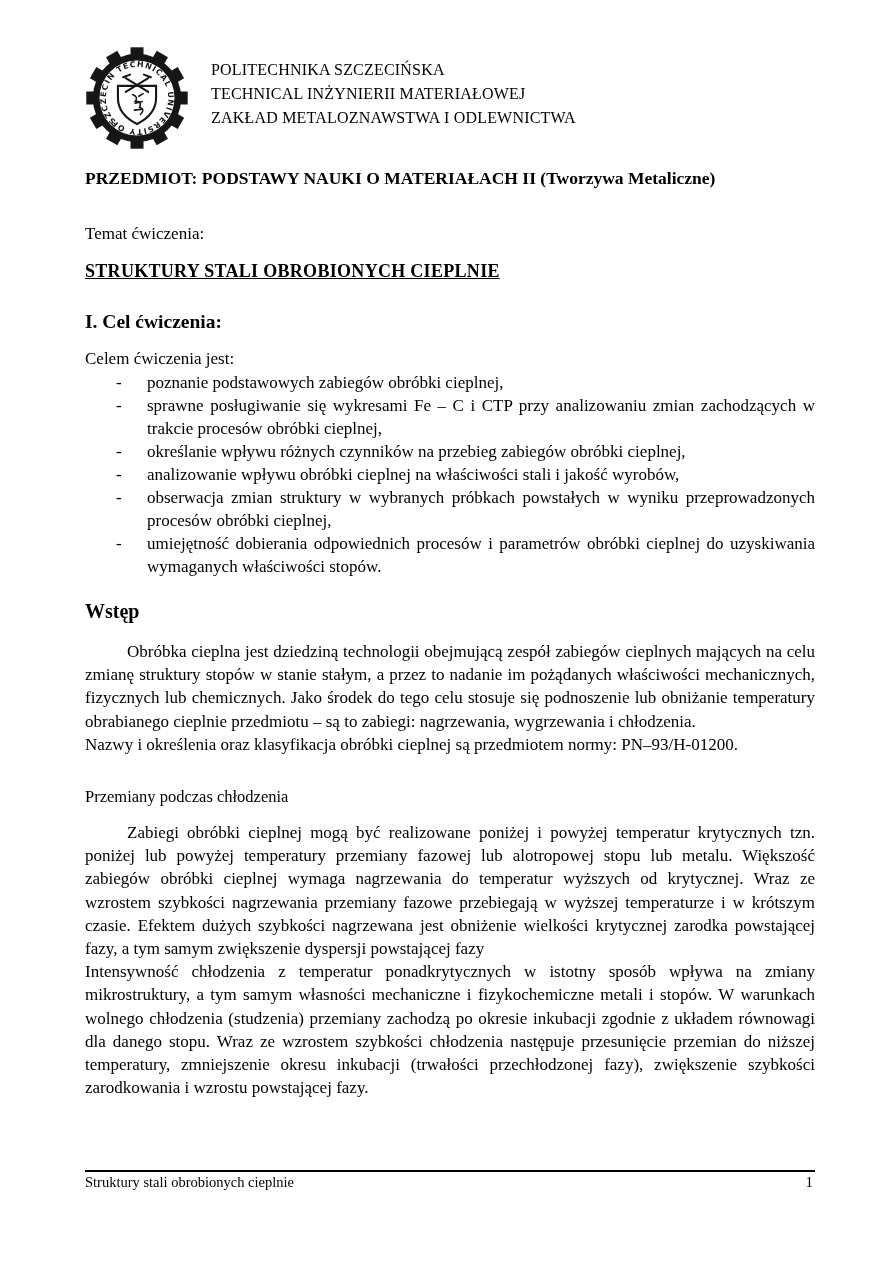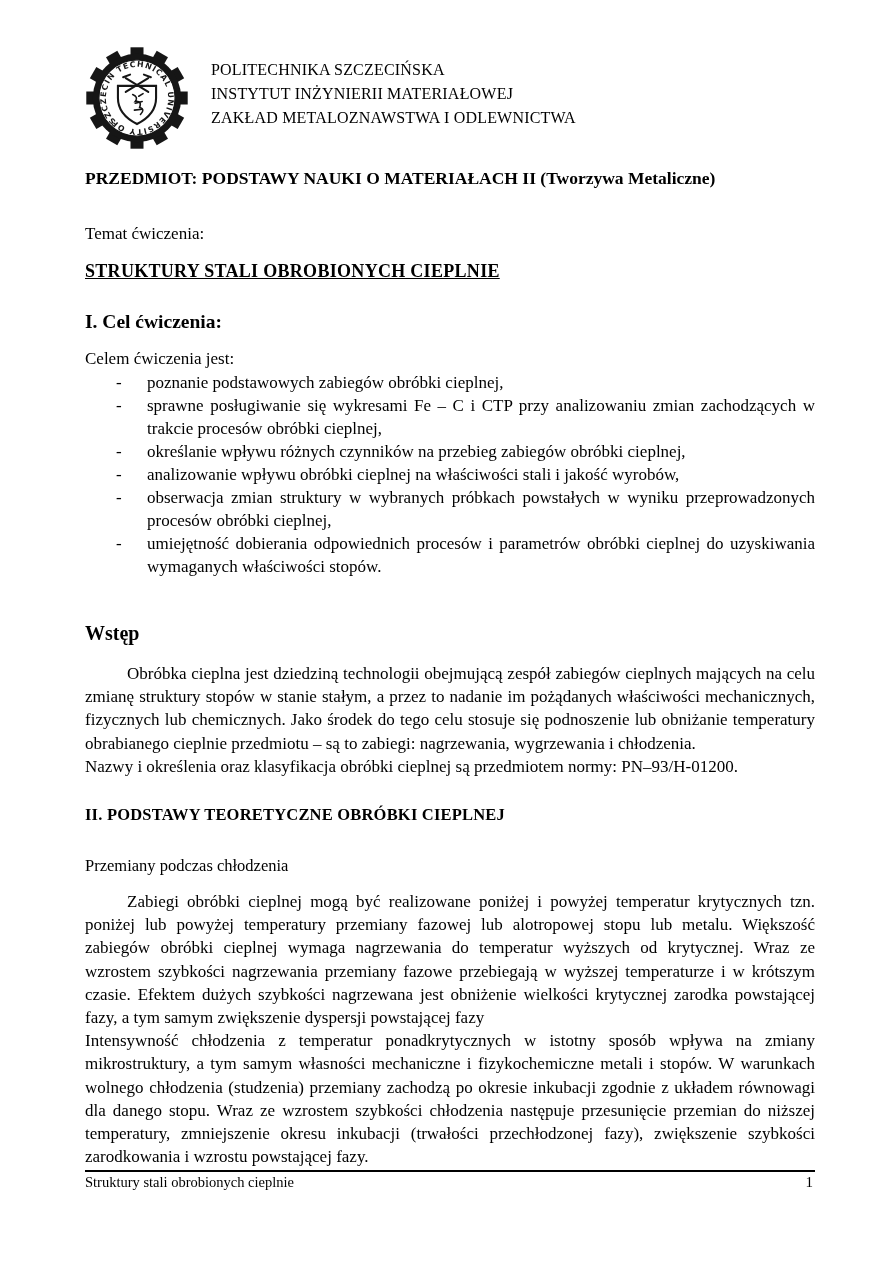--- a/index.html
+++ b/index.html
@@ -26,21 +26,21 @@
 
   
   .goal-heading { font-weight:bold; font-size:19.5px; margin-top:29px; }
   .goal-intro { font-size:17px; line-height:23px; margin-top:14px; }
   .bullets { margin-top:1px; }
   .bullet { display:flex; font-size:17px; line-height:23px; }
   .bullet .dash { flex:0 0 62px; padding-left:31px; }
   .bullet .btxt { flex:1 1 auto; text-align:justify; }
 
   
-  .wstep-heading { font-weight:bold; font-size:20px; margin-top:44px;font-family:Liberation Serif, serif; }
+  .wstep-heading { font-weight:bold; font-size:20px; margin-top:22px;font-family:Liberation Serif, serif; }
   .para { font-size:17px; line-height:23.2px; text-align:justify; }
   .indent { text-indent:42px; }
   .wstep-para1 { margin-top:17px; }
 
   
   .theory-heading { font-weight:bold; font-size:16.5px; margin-top:27px; letter-spacing:0.2px; }
   .theory-sub { font-weight:normal; font-size:16.5px; margin-top:31px; }
   .theory-para1 { margin-top:14px; }
 
   
@@ -93,21 +93,21 @@
 
       <path d="M38,46 L82,46 L82,60 C82,74 72,84 60,90 C48,84 38,74 38,60 Z" fill="none" stroke="#161616" stroke-width="2.4"></path>
 
       <g stroke="#161616" stroke-width="1.8" fill="none" stroke-linecap="round">
         <path d="M55,56 q7,3 3,8 q8,-1 5,7 q7,2 1,8"></path>
         <path d="M62,58 l5,-3 M58,66 l8,-2 M57,74 l9,-1"></path>
       </g>
     </svg>
     <div class="org-lines">
       <div>POLITECHNIKA SZCZECIŃSKA</div>
-      <div>INSTYTUT INŻYNIERII MATERIAŁOWEJ</div>
+      <div>TECHNICAL INŻYNIERII MATERIAŁOWEJ</div>
       <div>ZAKŁAD METALOZNAWSTWA I ODLEWNICTWA</div>
     </div>
   </div>
 
   <div class="subject">PRZEDMIOT: PODSTAWY NAUKI O MATERIAŁACH II (Tworzywa Metaliczne)</div>
 
   <div class="topic-label">Temat ćwiczenia:</div>
   <div class="topic-title">STRUKTURY STALI OBROBIONYCH CIEPLNIE</div>
 
   <div class="goal-heading">I. Cel ćwiczenia:</div>
@@ -136,21 +136,20 @@
     <div class="bullet">
       <span class="dash">-</span>
       <span class="btxt">umiejętność dobierania odpowiednich procesów i parametrów obróbki cieplnej do uzyskiwania wymaganych właściwości stopów.</span>
     </div>
   </div>
 
   <div class="wstep-heading">Wstęp</div>
   <p class="para indent wstep-para1">Obróbka cieplna jest dziedziną technologii obejmującą zespół zabiegów cieplnych mających na celu zmianę struktury stopów w stanie stałym, a przez to nadanie im pożądanych właściwości mechanicznych, fizycznych lub chemicznych. Jako środek do tego celu stosuje się podnoszenie lub obniżanie temperatury obrabianego cieplnie przedmiotu – są to zabiegi: nagrzewania, wygrzewania i chłodzenia.</p>
   <p class="para">Nazwy i określenia oraz klasyfikacja obróbki cieplnej są przedmiotem normy: PN–93/H-01200.</p>
 
-  <div class="theory-heading">II. PODSTAWY TEORETYCZNE OBRÓBKI CIEPLNEJ</div>
   <div class="theory-sub">Przemiany podczas chłodzenia</div>
   <p class="para indent theory-para1">Zabiegi obróbki cieplnej mogą być realizowane poniżej i powyżej temperatur krytycznych tzn. poniżej lub powyżej temperatury przemiany fazowej lub alotropowej stopu lub metalu. Większość zabiegów obróbki cieplnej wymaga nagrzewania do temperatur wyższych od krytycznej. Wraz ze wzrostem szybkości nagrzewania przemiany fazowe przebiegają w wyższej temperaturze i w krótszym czasie. Efektem dużych szybkości nagrzewana jest obniżenie wielkości krytycznej zarodka powstającej fazy, a tym samym zwiększenie dyspersji powstającej fazy</p>
   <p class="para">Intensywność chłodzenia z temperatur ponadkrytycznych w istotny sposób wpływa na zmiany mikrostruktury, a tym samym własności mechaniczne i fizykochemiczne metali i stopów. W warunkach wolnego chłodzenia (studzenia) przemiany zachodzą po okresie inkubacji zgodnie z układem równowagi dla danego stopu. Wraz ze wzrostem szybkości chłodzenia następuje przesunięcie przemian do niższej temperatury, zmniejszenie okresu inkubacji (trwałości przechłodzonej fazy), zwiększenie szybkości zarodkowania i wzrostu powstającej fazy.</p>
 
 </div>
 
 <div class="footer">
   <span class="footer-left">Struktury stali obrobionych cieplnie</span>
   <span class="footer-page">1</span>
 </div>

